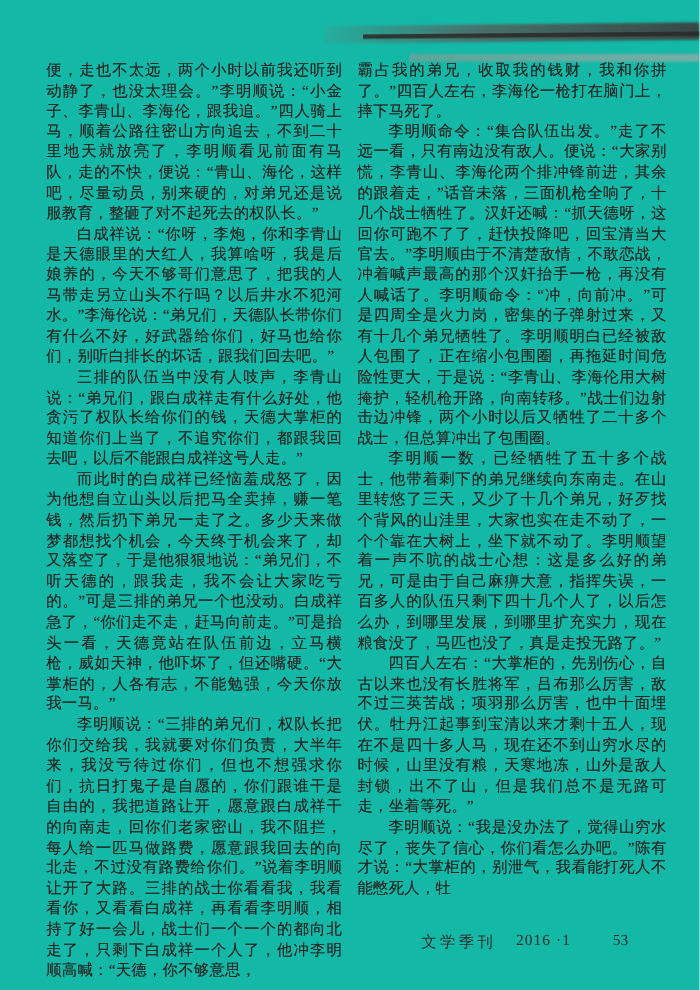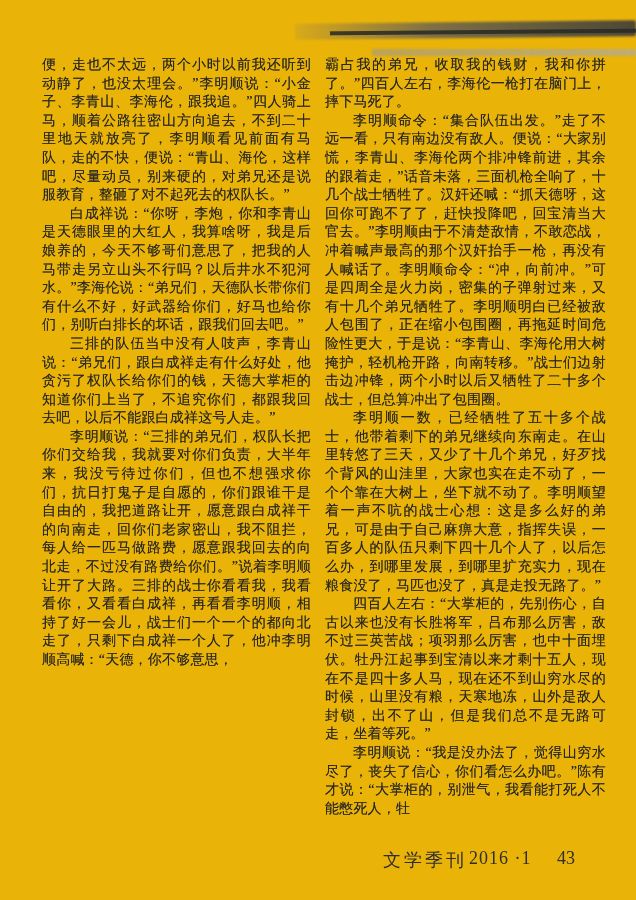--- a/index.html
+++ b/index.html
@@ -4,21 +4,21 @@
 <style>
   html, body {
     margin: 0;
     padding: 0;
     background: #ffffff;
   }
   .page {
     position: relative;
     width: 636px;
     height: 900px;
-    background: #eab308;
+    background: #14b8a6;
     overflow: hidden;
     font-family: "Liberation Serif", "DejaVu Serif", serif;
   }
   
   .artifact-dark {
     position: absolute;
     left: 295px;
     top: 22px;
     width: 341px;
     height: 16px;
@@ -70,21 +70,21 @@
   .para.indent {
     text-indent: 2em;
   }
   .footer {
     position: absolute;
     left: 0;
     top: 848px;
     width: 636px;
     height: 24px;
     color: #2e2e2c;
-    font-size: 18px;
+    font-size: 14px;
   }
   .footer .journal {
     position: absolute;
     left: 383px;
     letter-spacing: 3px;
   }
   .footer .issue {
     position: absolute;
     left: 469px;
     letter-spacing: 1px;
@@ -101,30 +101,31 @@
 <div class="page">
 
   <div class="artifact-dark"></div>
   <div class="artifact-dark-core"></div>
   <div class="artifact-light"></div>
 
   <div class="column column-left">
     <p class="para">便，走也不太远，两个小时以前我还听到动静了，也没太理会。”李明顺说：“小金子、李青山、李海伦，跟我追。”四人骑上马，顺着公路往密山方向追去，不到二十里地天就放亮了，李明顺看见前面有马队，走的不快，便说：“青山、海伦，这样吧，尽量动员，别来硬的，对弟兄还是说服教育，整砸了对不起死去的权队长。”</p>
     <p class="para indent">白成祥说：“你呀，李炮，你和李青山是天德眼里的大红人，我算啥呀，我是后娘养的，今天不够哥们意思了，把我的人马带走另立山头不行吗？以后井水不犯河水。”李海伦说：“弟兄们，天德队长带你们有什么不好，好武器给你们，好马也给你们，别听白排长的坏话，跟我们回去吧。”</p>
     <p class="para indent">三排的队伍当中没有人吱声，李青山说：“弟兄们，跟白成祥走有什么好处，他贪污了权队长给你们的钱，天德大掌柜的知道你们上当了，不追究你们，都跟我回去吧，以后不能跟白成祥这号人走。”</p>
+    <p class="para indent">而此时的白成祥已经恼羞成怒了，因为他想自立山头以后把马全卖掉，赚一笔钱，然后扔下弟兄一走了之。多少天来做梦都想找个机会，今天终于机会来了，却又落空了，于是他狠狠地说：“弟兄们，不听天德的，跟我走，我不会让大家吃亏的。”可是三排的弟兄一个也没动。白成祥急了，“你们走不走，赶马向前走。”可是抬头一看，天德竟站在队伍前边，立马横枪，威如天神，他吓坏了，但还嘴硬。“大掌柜的，人各有志，不能勉强，今天你放我一马。”</p>
     <p class="para indent">李明顺说：“三排的弟兄们，权队长把你们交给我，我就要对你们负责，大半年来，我没亏待过你们，但也不想强求你们，抗日打鬼子是自愿的，你们跟谁干是自由的，我把道路让开，愿意跟白成祥干的向南走，回你们老家密山，我不阻拦，每人给一匹马做路费，愿意跟我回去的向北走，不过没有路费给你们。”说着李明顺让开了大路。三排的战士你看看我，我看看你，又看看白成祥，再看看李明顺，相持了好一会儿，战士们一个一个的都向北走了，只剩下白成祥一个人了，他冲李明顺高喊：“天德，你不够意思，</p>
   </div>
 
   <div class="column column-right">
     <p class="para">霸占我的弟兄，收取我的钱财，我和你拼了。”四百人左右，李海伦一枪打在脑门上，摔下马死了。</p>
     <p class="para indent">李明顺命令：“集合队伍出发。”走了不远一看，只有南边没有敌人。便说：“大家别慌，李青山、李海伦两个排冲锋前进，其余的跟着走，”话音未落，三面机枪全响了，十几个战士牺牲了。汉奸还喊：“抓天德呀，这回你可跑不了了，赶快投降吧，回宝清当大官去。”李明顺由于不清楚敌情，不敢恋战，冲着喊声最高的那个汉奸抬手一枪，再没有人喊话了。李明顺命令：“冲，向前冲。”可是四周全是火力岗，密集的子弹射过来，又有十几个弟兄牺牲了。李明顺明白已经被敌人包围了，正在缩小包围圈，再拖延时间危险性更大，于是说：“李青山、李海伦用大树掩护，轻机枪开路，向南转移。”战士们边射击边冲锋，两个小时以后又牺牲了二十多个战士，但总算冲出了包围圈。</p>
     <p class="para indent">李明顺一数，已经牺牲了五十多个战士，他带着剩下的弟兄继续向东南走。在山里转悠了三天，又少了十几个弟兄，好歹找个背风的山洼里，大家也实在走不动了，一个个靠在大树上，坐下就不动了。李明顺望着一声不吭的战士心想：这是多么好的弟兄，可是由于自己麻痹大意，指挥失误，一百多人的队伍只剩下四十几个人了，以后怎么办，到哪里发展，到哪里扩充实力，现在粮食没了，马匹也没了，真是走投无路了。”</p>
     <p class="para indent">四百人左右：“大掌柜的，先别伤心，自古以来也没有长胜将军，吕布那么厉害，敌不过三英苦战；项羽那么厉害，也中十面埋伏。牡丹江起事到宝清以来才剩十五人，现在不是四十多人马，现在还不到山穷水尽的时候，山里没有粮，天寒地冻，山外是敌人封锁，出不了山，但是我们总不是无路可走，坐着等死。”</p>
     <p class="para indent">李明顺说：“我是没办法了，觉得山穷水尽了，丧失了信心，你们看怎么办吧。”陈有才说：“大掌柜的，别泄气，我看能打死人不能憋死人，牡</p>
   </div>
 
   <div class="footer">
     <span class="journal">文学季刊</span>
     <span class="issue">2016 ·1</span>
-    <span class="pagenum">43</span>
+    <span class="pagenum">53</span>
   </div>
 
 </div>
 
 </body></html>

